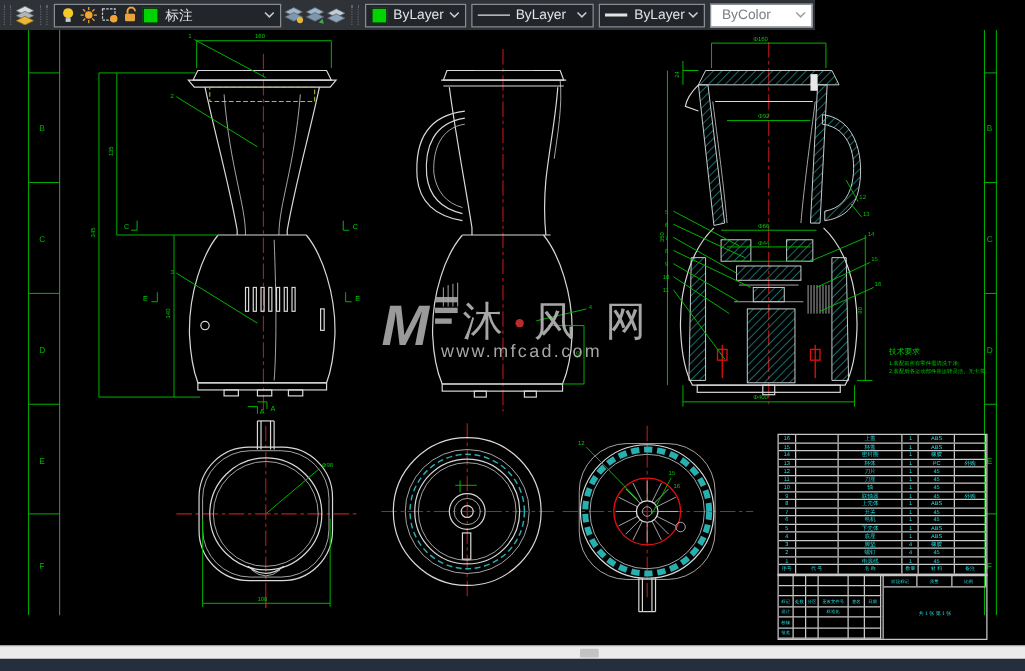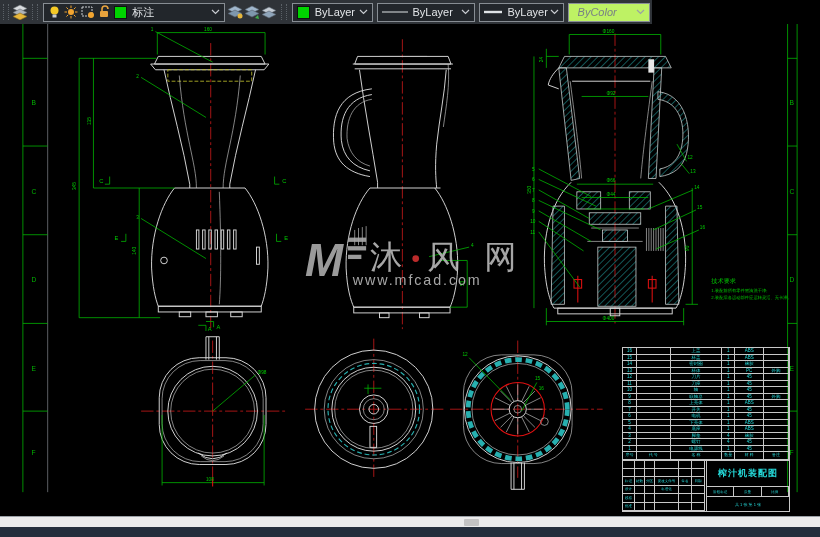--- a/index.html
+++ b/index.html
@@ -4,21 +4,21 @@
 <style>
   html,body{margin:0;padding:0;background:#000;}
   .stage{position:relative;width:820px;height:537px;overflow:hidden;background:#000;font-family:"Liberation Sans",sans-serif;}
   
   .toolbar{position:absolute;left:0;top:0;width:652px;height:24px;background:#2f3338;border-bottom:1px solid #1c1f22;display:flex;align-items:center;}
   .grip{width:5px;height:16px;margin:0 3px;border-left:1px dotted #5b6167;border-right:1px dotted #5b6167;}
   .tbtn{width:20px;height:20px;display:flex;align-items:center;justify-content:center;}
   .dd{height:19px;background:#22262b;border:1px solid #878d93;display:flex;align-items:center;color:#e2e5e8;font-size:11px;padding:0 4px;box-sizing:border-box;margin:0 2px;}
   .dd .lbl{margin-left:5px;white-space:nowrap;overflow:hidden;}
   .dd .sp{flex:1;}
-  .dd.disabled{background:#bef264;border-color:#8a9097;color:#787f86;font-style:italic;}
+  .dd.disabled{background:#ffffff;border-color:#8a9097;color:#787f86;}
   .swatch{width:11px;height:11px;border:1px solid #111;}
   .chev{width:9px;height:6px;flex:none;}
   
   .canvas{position:absolute;left:0;top:24px;width:820px;height:492px;background:#000;}
   svg text{font-family:"Liberation Sans",sans-serif;}
   .wline{stroke:#d9d9d9;stroke-width:1;fill:none;}
   .wthin{stroke:#c4c4c4;stroke-width:.7;fill:none;}
   .gline{stroke:#00bb00;stroke-width:.8;fill:none;}
   .rline{stroke:#c01818;stroke-width:.9;fill:none;stroke-dasharray:13 3 3 3;}
   .rsolid{stroke:#e01010;stroke-width:1.1;fill:none;}
@@ -670,21 +670,20 @@
         <div class="tb-cell"></div>
         <div class="tb-cell"></div>
         <div class="tb-cell">批准</div>
         <div class="tb-cell"></div>
         <div class="tb-cell"></div>
         <div class="tb-cell"></div>
         <div class="tb-cell"></div>
         <div class="tb-cell"></div>
       </div>
     <div class="tb-right">
-      <div class="tb-title">榨汁机装配图</div>
       <div class="tb-mid">
         <div>阶段标记</div>
         <div>质量</div>
         <div>比例</div>
       </div>
       <div class="tb-sheet">共 1 张  第 1 张</div>
     </div>
   </div>
 
   <div class="hscroll">

